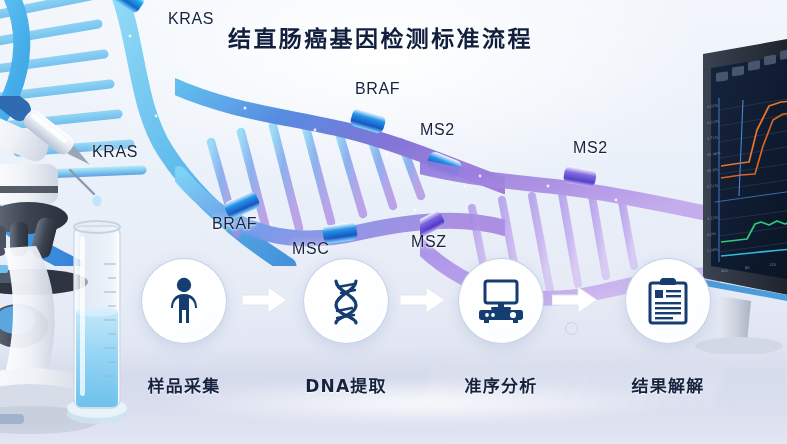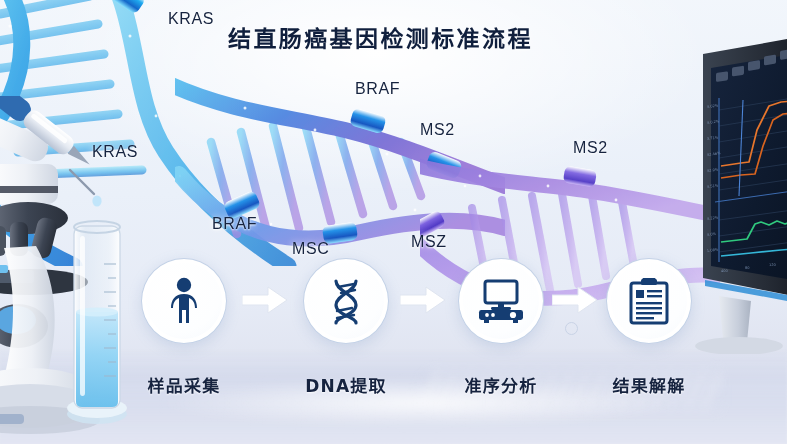--- a/index.html
+++ b/index.html
@@ -491,21 +491,21 @@
         </svg>
       </div>
       <div class="step-label">准序分析</div>
     </div>
 
     <svg class="arrow" style="left:414px;" viewBox="0 0 46 28">
       <path d="M0,9 L26,9 L26,1 L45,14 L26,27 L26,19 L0,19 Z" fill="#ffffff" stroke="#dfe5f0" stroke-width="1"></path>
     </svg>
     <div class="dot" style="left:427px;top:64px;"></div>
 
-    <div class="step" style="left:465px;">
+    <div class="step" style="left:484px;">
       <div class="circle">
         <svg width="42" height="48" viewBox="0 0 42 48">
           <rect x="3" y="6" width="36" height="40" rx="2.6" fill="none" stroke="#153d72" stroke-width="3"></rect>
           <path d="M14,6 L14,3 C 14,1.6 15,1 16,1 L26,1 C 27,1 28,1.6 28,3 L28,6 Z" fill="#153d72"></path>
           <rect x="13" y="2" width="16" height="6" rx="1.6" fill="#153d72"></rect>
           <rect x="8" y="13" width="8" height="8" fill="#153d72"></rect>
           <g fill="#153d72">
             <rect x="19" y="13" width="15" height="2.4"></rect>
             <rect x="19" y="18" width="15" height="2.4"></rect>
             <rect x="8" y="25" width="26" height="2.4"></rect>

